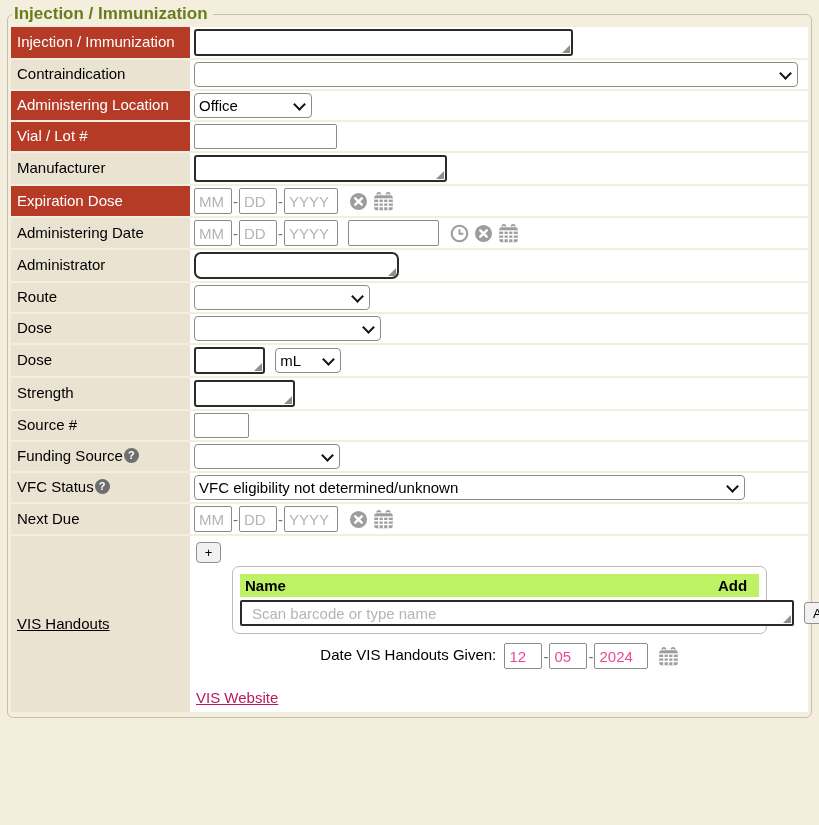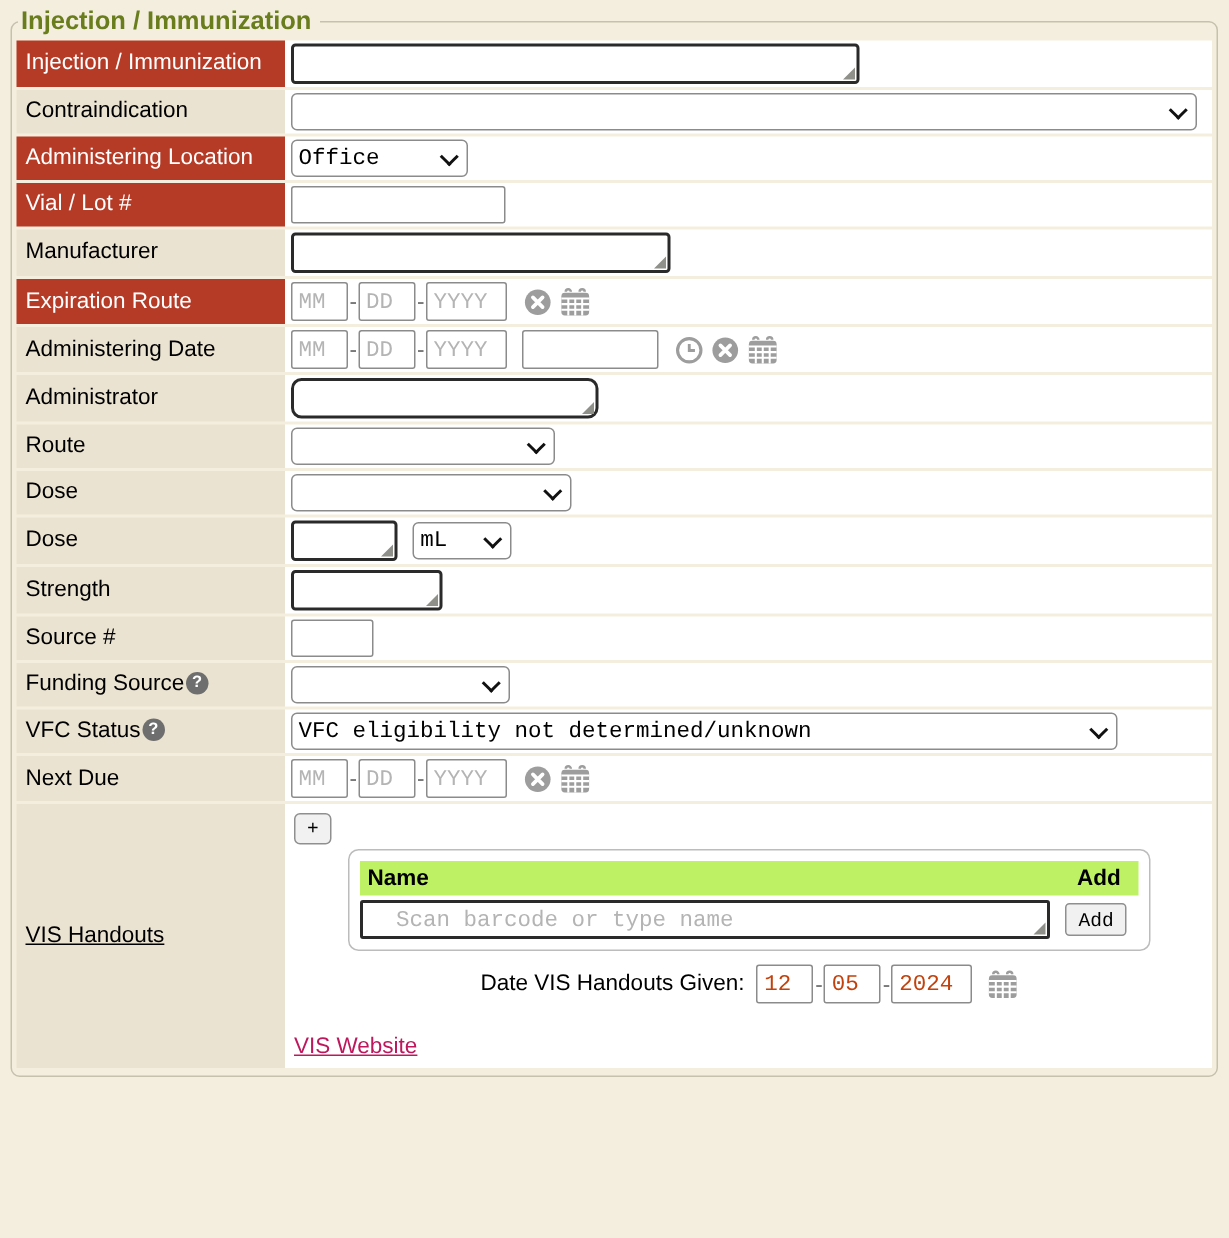--- a/index.html
+++ b/index.html
@@ -36,38 +36,38 @@
     vertical-align:middle;
     line-height:1.25;
   }
   td.label.req { background:#b53b27; color:#fff; }
   td.cell {
     background:#fff;
     padding:2px 4px;
     vertical-align:middle;
   }
   
-  input, select, textarea, button { font-family:Liberation Mono, monospace; font-size:15px; }
+  input, select, textarea, button { font-family:Liberation Sans, sans-serif; font-size:15px; }
   input.txt {
     height:25px; border:1px solid #8b8b8b; border-radius:2px; padding:1px 4px; background:#fff;
   }
   input.combo {
     height:27px; border:2px solid #2a2a2a; border-radius:3px; padding:1px 4px; background:#fff;
   }
   input.combo.round { border-radius:7px; }
   .grip-wrap { position:relative; display:inline-block; vertical-align:middle; }
   .grip-wrap::after {
     content:""; position:absolute; right:3px; bottom:3px;
     width:0; height:0;
     border-left:8px solid transparent; border-bottom:8px solid #90908a;
     pointer-events:none;
   }
   input.date {
     height:26px; border:1px solid #8b8b8b; border-radius:2px; padding:1px 4px;
-    color:#c2410c; background:#fff; vertical-align:middle;
+    color:#ec4899; background:#fff; vertical-align:middle;
   }
   input.date::placeholder { color:#b4b4b4; opacity:1; }
   .w-mm { width:38px; } .w-dd { width:38px; } .w-yyyy { width:54px; }
   .dash { color:#6e6e6e; margin:0 1px; vertical-align:middle; }
   textarea.cmt {
     width:390px; height:62px; border:1px solid #8b8b8b; border-radius:3px;
     resize:none; padding:3px 4px;
   }
   
   .sel { position:relative; display:inline-block; vertical-align:middle; }
@@ -98,21 +98,21 @@
   .vis-box {
     width:535px; margin-left:38px;
     border:1px solid #bcbcbc; border-radius:7px;
     padding:7px 7px;
     background:#fff;
   }
   .vis-head { display:flex; background:#bef264; font-weight:bold; }
   .vis-head .vh-name { flex:1; padding:3px 5px; }
   .vis-head .vh-add  { width:46px; padding:3px 5px; text-align:left; }
   .vis-inrow { display:flex; align-items:center; margin-top:3px; }
-  input.scan { width:460px; height:26px; border:2px solid #2a2a2a; border-radius:2px; padding:1px 22px; }
+  input.scan { width:554px; height:26px; border:2px solid #2a2a2a; border-radius:2px; padding:1px 10px; }
   input.scan::placeholder { color:#b4b4b4; opacity:1; }
   button.addbtn {
     margin-left:10px; height:22px; padding:0 8px; font-size:13px;
     border:1px solid #8f8f8f; border-radius:3px; background:#f1f1f1;
   }
   .vis-date { width:535px; margin-left:38px; text-align:center; margin-top:9px; white-space:nowrap; }
   .vis-date .icons { margin-left:5px; }
   a.vis-site { color:#be185d; text-decoration:underline; display:inline-block; margin:20px 0 4px 2px; }
   a.vis-label-link { color:#000; text-decoration:underline; }
 </style>
@@ -163,21 +163,21 @@
       <td class="label"><span>Manufacturer</span></td>
       <td class="cell">
         <span class="grip-wrap">
           <input class="combo" style="width: 253px;" value="">
         </span>
       </td>
     </tr>
 
 
     <tr>
-      <td class="label req"><span>Expiration Route</span></td>
+      <td class="label req"><span>Expiration Dose</span></td>
       <td class="cell">
         <input class="date w-mm" placeholder="MM" style=""><span class="dash">-</span><input class="date w-dd" placeholder="DD" style=""><span class="dash">-</span><input class="date w-yyyy" placeholder="YYYY" style="">
         <span class="icons">
           <svg class="icon" width="19" height="19" viewBox="0 0 20 20">
                 <circle cx="10" cy="10" r="9" fill="#9d9d9d"></circle>
                 <path d="M6.6 6.6 L13.4 13.4 M13.4 6.6 L6.6 13.4" stroke="#fff" stroke-width="2.6" stroke-linecap="round"></path>
               </svg>
           <svg class="icon" width="21" height="21" viewBox="0 0 20 20">
                 <rect x="1.2" y="4" width="17.6" height="14.4" rx="2.2" fill="#9d9d9d"></rect>
                 <g stroke="#fff" stroke-width="1.3">

